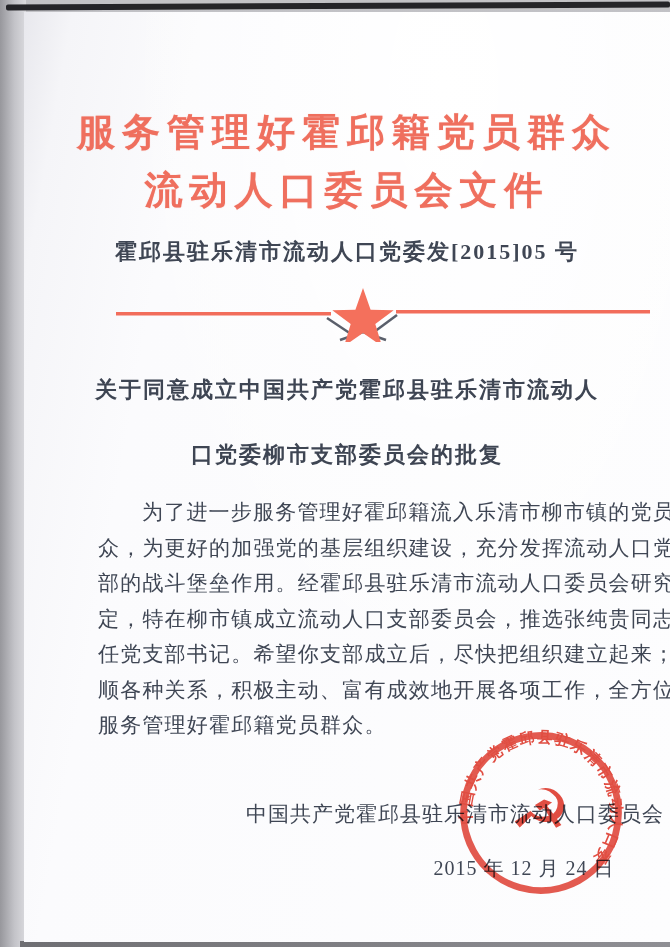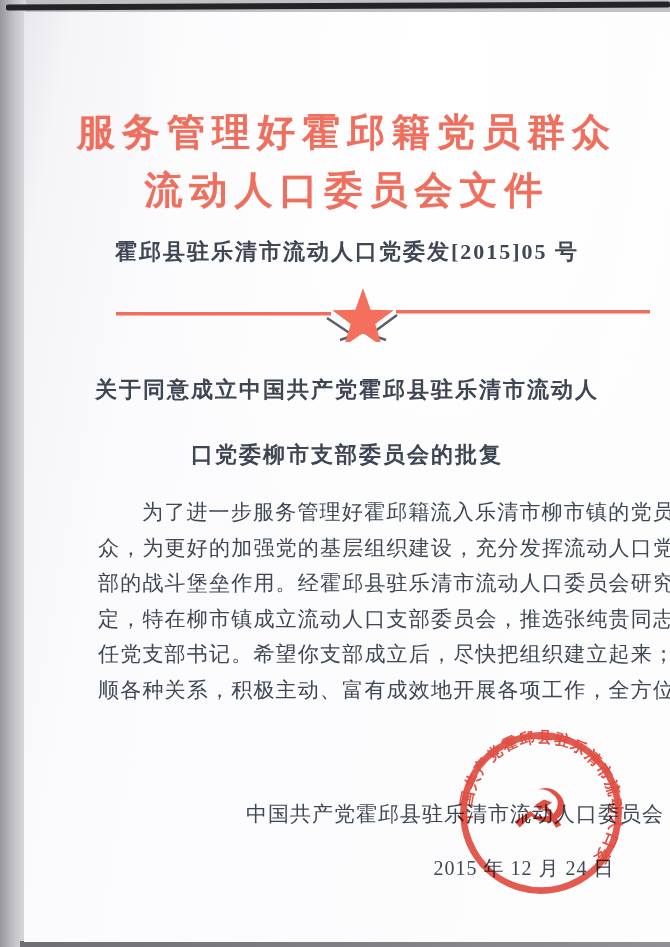--- a/index.html
+++ b/index.html
@@ -95,20 +95,21 @@
     <div class="doc-title l2">口党委柳市支部委员会的批复</div>
 
     <div class="body-block">
 
     <div class="body-line">为了进一步服务管理好霍邱籍流入乐清市柳市镇的党员群</div>
         <div class="body-line">众，为更好的加强党的基层组织建设，充分发挥流动人口党支</div>
         <div class="body-line">部的战斗堡垒作用。经霍邱县驻乐清市流动人口委员会研究决</div>
         <div class="body-line">定，特在柳市镇成立流动人口支部委员会，推选张纯贵同志担</div>
         <div class="body-line">任党支部书记。希望你支部成立后，尽快把组织建立起来；屡</div>
         <div class="body-line">顺各种关系，积极主动、富有成效地开展各项工作，全方位的</div>
+        <div class="body-line">服务管理好霍邱籍党员群众。</div>
       </div>
 
     <div class="signature">中国共产党霍邱县驻乐清市流动人口委员会</div>
 
     <div class="doc-date">2015 年 12 月 24 日</div>
 
     <svg class="seal" viewBox="0 0 170 170" xmlns="http://www.w3.org/2000/svg">
       <g transform="rotate(16 85 85)">
         <circle cx="85" cy="85" r="74" fill="none" stroke="#e03a2d" stroke-width="6.5" opacity="0.92"></circle>
         <defs>

